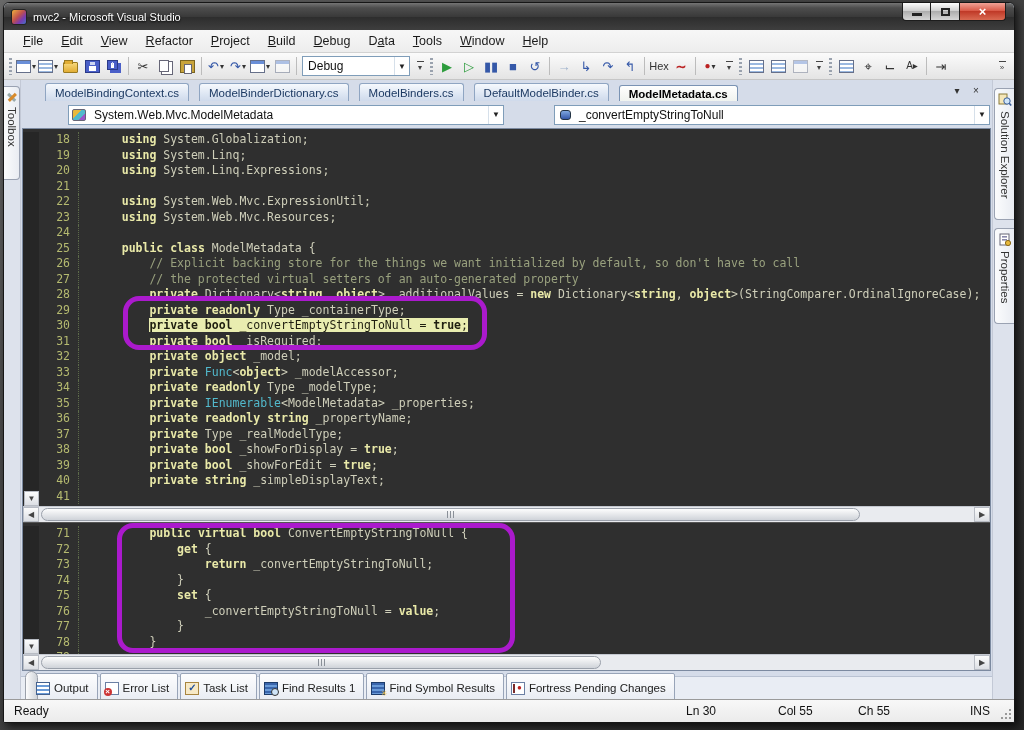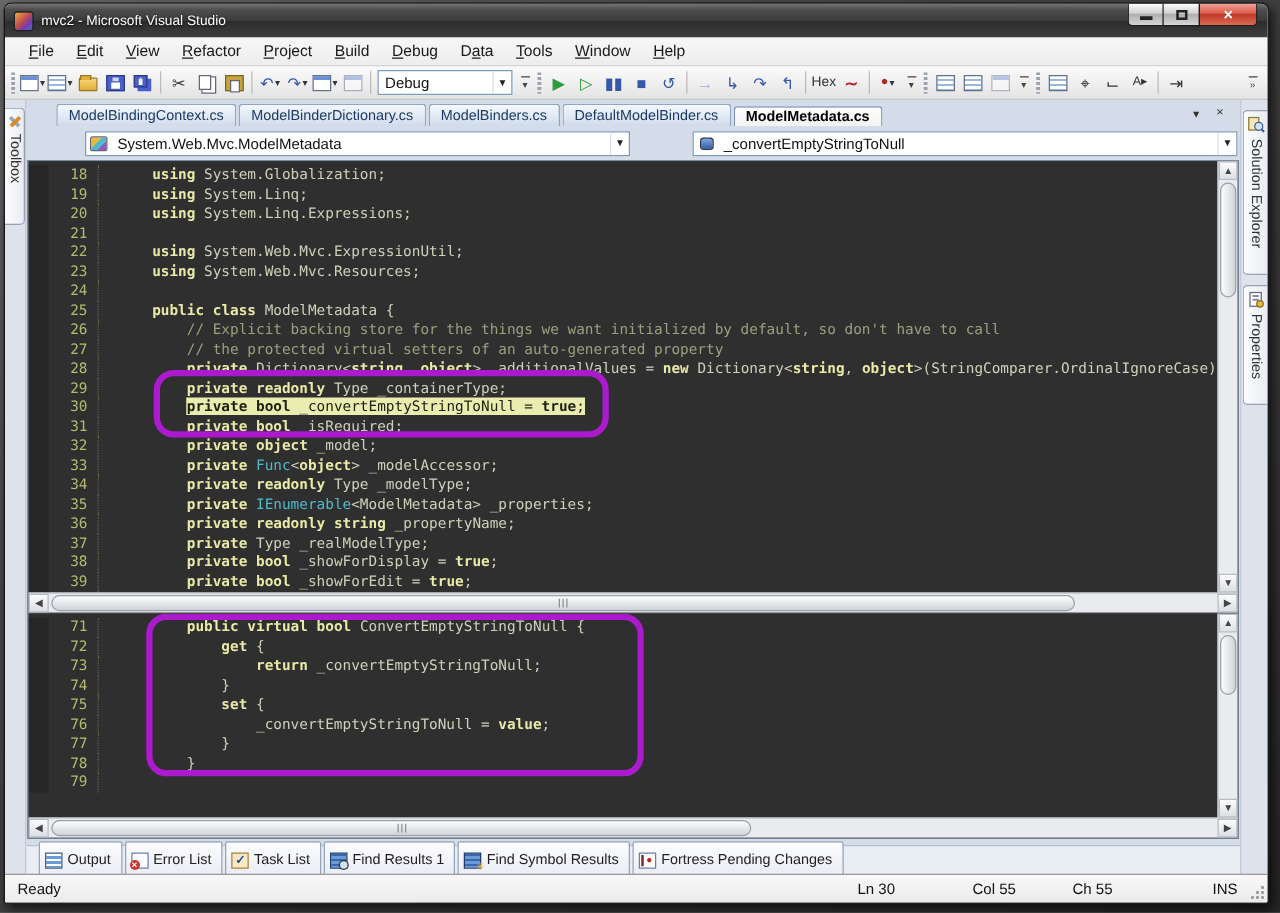--- a/index.html
+++ b/index.html
@@ -67,34 +67,34 @@
   .vtab{position:absolute;background:linear-gradient(90deg,#fbfcfd,#e9ecf2);border:1px solid #9aa2b2;
     display:flex;flex-direction:column;align-items:center;padding-top:4px;gap:4px;}
   .vtab-left{left:0;width:16px;border-left:none;border-radius:0 4px 4px 0;}
   .vtab-right{right:0;width:20px;border-right:none;border-radius:4px 0 0 4px;}
   .vtext{writing-mode:vertical-rl;font-size:11.5px;color:#333;white-space:nowrap;}
   
   .docarea{flex:1;display:flex;flex-direction:column;min-width:0;background:#d5dce9;}
   .tabstrip{height:21px;display:flex;align-items:flex-end;padding-left:24px;position:relative;flex:none;}
   .dtab{height:18px;padding:0 9px;display:flex;align-items:center;font-size:11.5px;color:#1d3a63;
     background:linear-gradient(#f6f9fd,#dde6f3 60%,#cfdaeb);border:1px solid #8fa5c2;border-bottom:none;
-    border-radius:3px 3px 0 0;margin-right:2px;white-space:nowrap;}
+    border-radius:3px 3px 0 0;margin-right:10px;white-space:nowrap;}
   .dtab.active{height:16px;background:linear-gradient(#fffffe,#f0f3ef);color:#000;font-weight:bold;border-color:#7a93b3;}
   .tab-utils{position:absolute;right:8px;bottom:3px;display:flex;gap:3px;}
   .tub{width:16px;height:15px;display:flex;align-items:center;justify-content:center;font-size:10px;color:#333;}
   .navbar{height:27px;display:flex;align-items:center;gap:5px;padding:0 2px;flex:none;}
   .navbar .combo{flex:1;margin-left:45px;}
   .cicon{width:14px;height:12px;margin:0 3px;flex:none;position:relative;}
   .cicon-class{background:linear-gradient(135deg,#e8b93c 0 40%,#52b9cc 40% 70%,#9a55c8 70% 100%);border:1px solid #667;border-radius:2px;}
   .cicon-field{background:linear-gradient(#7fa8e0,#3558a8);border:1px solid #234;border-radius:3px;width:11px;height:10px;margin-left:5px;}
   
   .editorwrap{flex:1;display:flex;flex-direction:column;border:1px solid #7c8aa0;background:#2f2f2f;min-height:0;margin:0 1px;}
-  .panerow{display:flex;min-height:0;}
+  .panerow{display:flex;min-height:0;flex-direction:column;}
   .panerow.p1{flex:1;}
-  .panerow.p2{height:164px;flex:none;border-top:1px solid #555;}
+  .panerow.p2{height:132px;flex:none;border-top:1px solid #555;}
   .code{flex:1;overflow:hidden;position:relative;background:#2f2f2f;
     font-family:"DejaVu Sans Mono",monospace;font-size:11.5px;line-height:15.5px;padding-top:3px;}
   .line{display:flex;height:15.5px;}
   .ind{width:16px;background:#262626;flex:none;}
   .ln{width:40px;flex:none;text-align:right;padding-right:8px;color:#b5ba70;border-right:1px dotted #5d6a4a;}
   .ct{white-space:pre;padding-left:15px;color:#cfcfba;}
   .ct .k{color:#e9e9a8;font-weight:bold;}
   .ct .t{color:#52b9cc;}
   .ct .c{color:#99a17e;}
   .ct .p{color:#cfcfba;}

